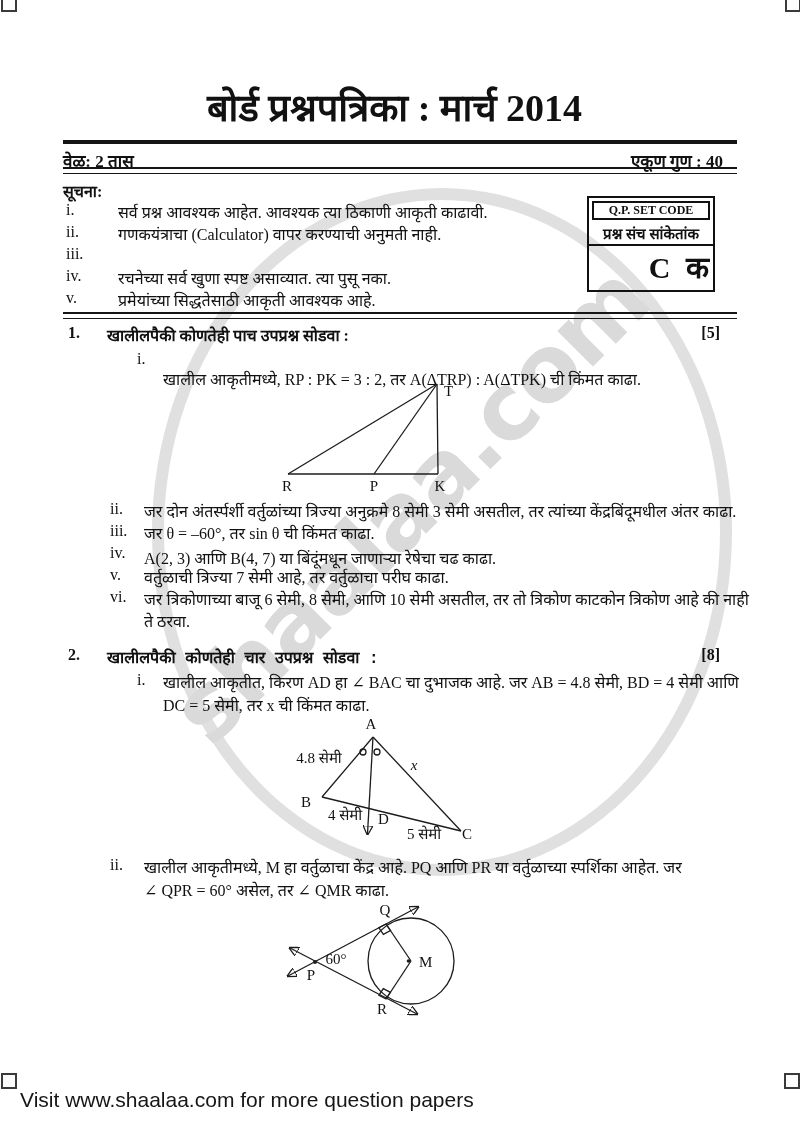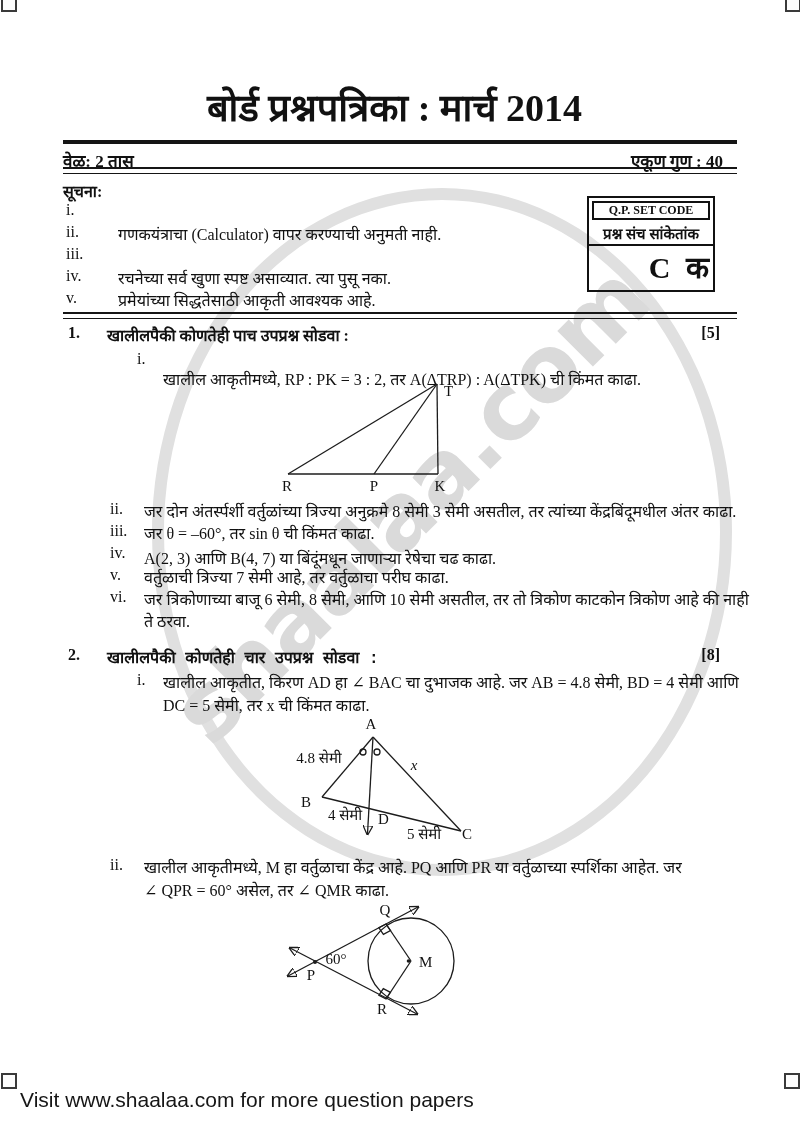--- a/index.html
+++ b/index.html
@@ -61,20 +61,21 @@
 
   <div id="title">बोर्ड प्रश्नपत्रिका : मार्च 2014</div>
   <div class="rule" style="top:140px;"></div>
   <div class="abs meta z" style="left:63px;top:149px;">वेळ: 2 तास</div>
   <div class="abs meta z" style="left:423px;top:149px;width:300px;text-align:right;">एकूण गुण : 40</div>
   <div class="dblrule" style="top:167px;"></div>
 
   <div class="abs txt bold z" style="left:63px;top:180px;">सूचना:</div>
 
   <div class="abs txt z" style="left:66px;top:201px;">i.</div>
+  <div class="abs txt z" style="left:118px;top:201px;">सर्व प्रश्न आवश्यक आहेत. आवश्यक त्या ठिकाणी आकृती काढावी.</div>
   <div class="abs txt z" style="left:66px;top:223px;">ii.</div>
   <div class="abs txt z" style="left:118px;top:223px;">गणकयंत्राचा (Calculator) वापर करण्याची अनुमती नाही.</div>
   <div class="abs txt z" style="left:66px;top:245px;">iii.</div>
   <div class="abs txt z" style="left:66px;top:267px;">iv.</div>
   <div class="abs txt z" style="left:118px;top:267px;">रचनेच्या सर्व खुणा स्पष्ट असाव्यात. त्या पुसू नका.</div>
   <div class="abs txt z" style="left:66px;top:289px;">v.</div>
   <div class="abs txt z" style="left:118px;top:289px;">प्रमेयांच्या सिद्धतेसाठी आकृती आवश्यक आहे.</div>
 
   <div id="qpbox">
     <div class="r1">Q.P. SET CODE</div>

